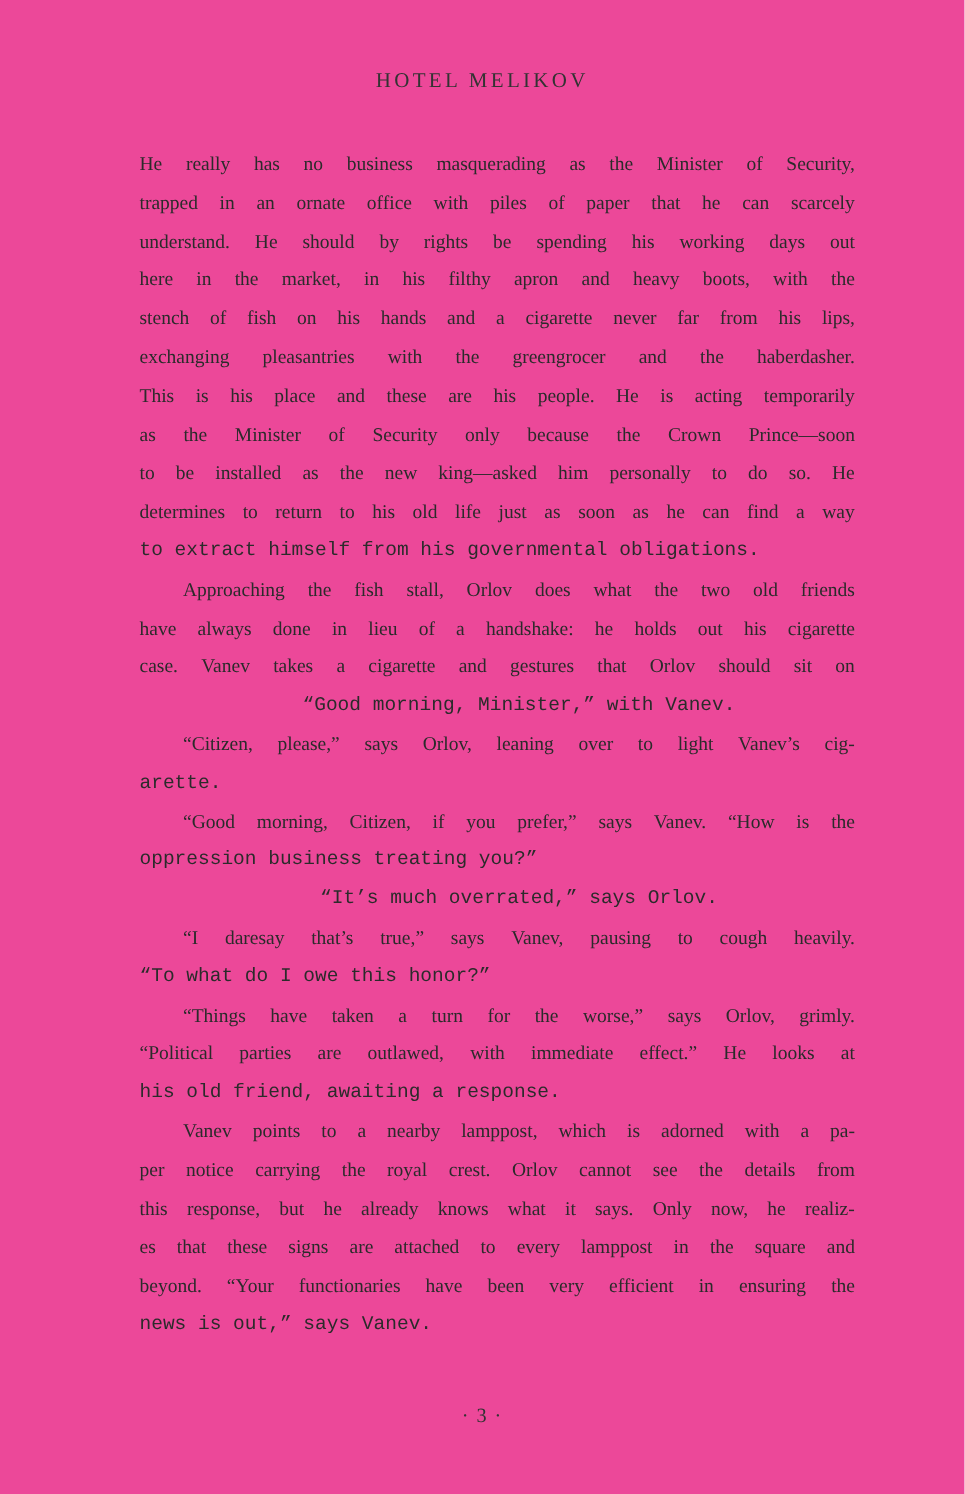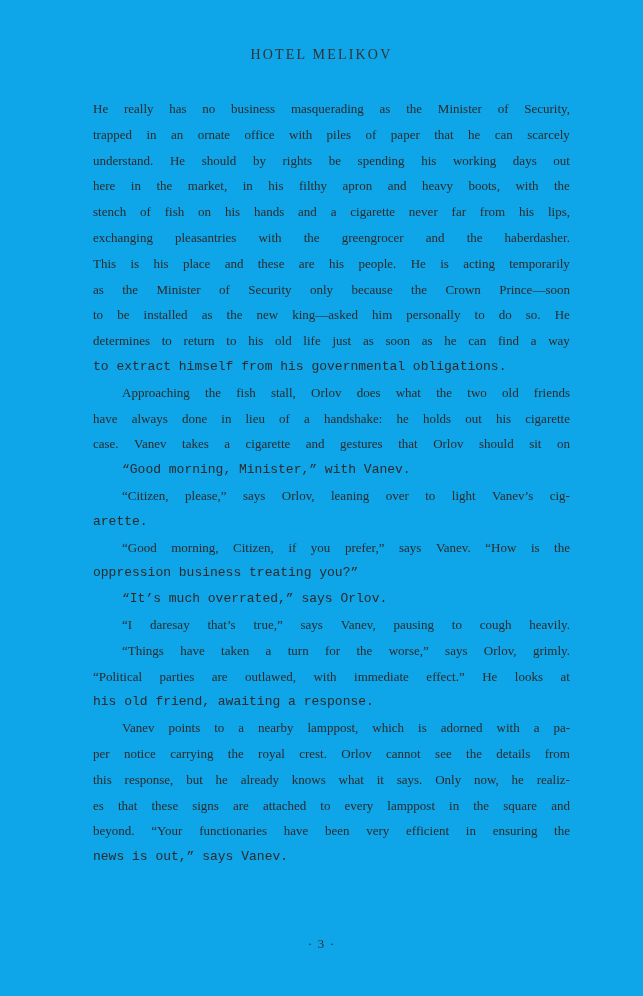--- a/index.html
+++ b/index.html
@@ -4,21 +4,21 @@
 <style>
   html, body {
     margin: 0;
     padding: 0;
     background: #ffffff;
   }
   .page {
     position: relative;
     width: 643px;
     height: 996px;
-    background: #0ea5e9;
+    background: #ec4899;
     font-family: "Liberation Serif", "DejaVu Serif", serif;
     color: #2b2b2b;
     overflow: hidden;
   }
   .running-header {
     position: absolute;
     top: 47px;
     left: 0;
     width: 100%;
     text-align: center;
@@ -46,20 +46,21 @@
     justify-content: space-between;
     white-space: normal;
   }
   .line.last {
     text-align: left;
     white-space: normal;
     font-family: Liberation Mono, monospace;
   }
   .line.indent {
     padding-left: 29px;
+    text-align: center;
   }
   .folio {
     position: absolute;
     top: 936px;
     left: 0;
     width: 100%;
     text-align: center;
     font-size: 13.5px;
     letter-spacing: 1px;
     color: #333333;
@@ -304,20 +305,21 @@
           <span>daresay</span>
           <span>that’s</span>
           <span>true,”</span>
           <span>says</span>
           <span>Vanev,</span>
           <span>pausing</span>
           <span>to</span>
           <span>cough</span>
           <span>heavily.</span>
         </div>
+        <div class="line last">“To what do I owe this honor?”</div>
       </div>
       <div class="para">
         <div class="line just indent">
           <span>“Things</span>
           <span>have</span>
           <span>taken</span>
           <span>a</span>
           <span>turn</span>
           <span>for</span>
           <span>the</span>

